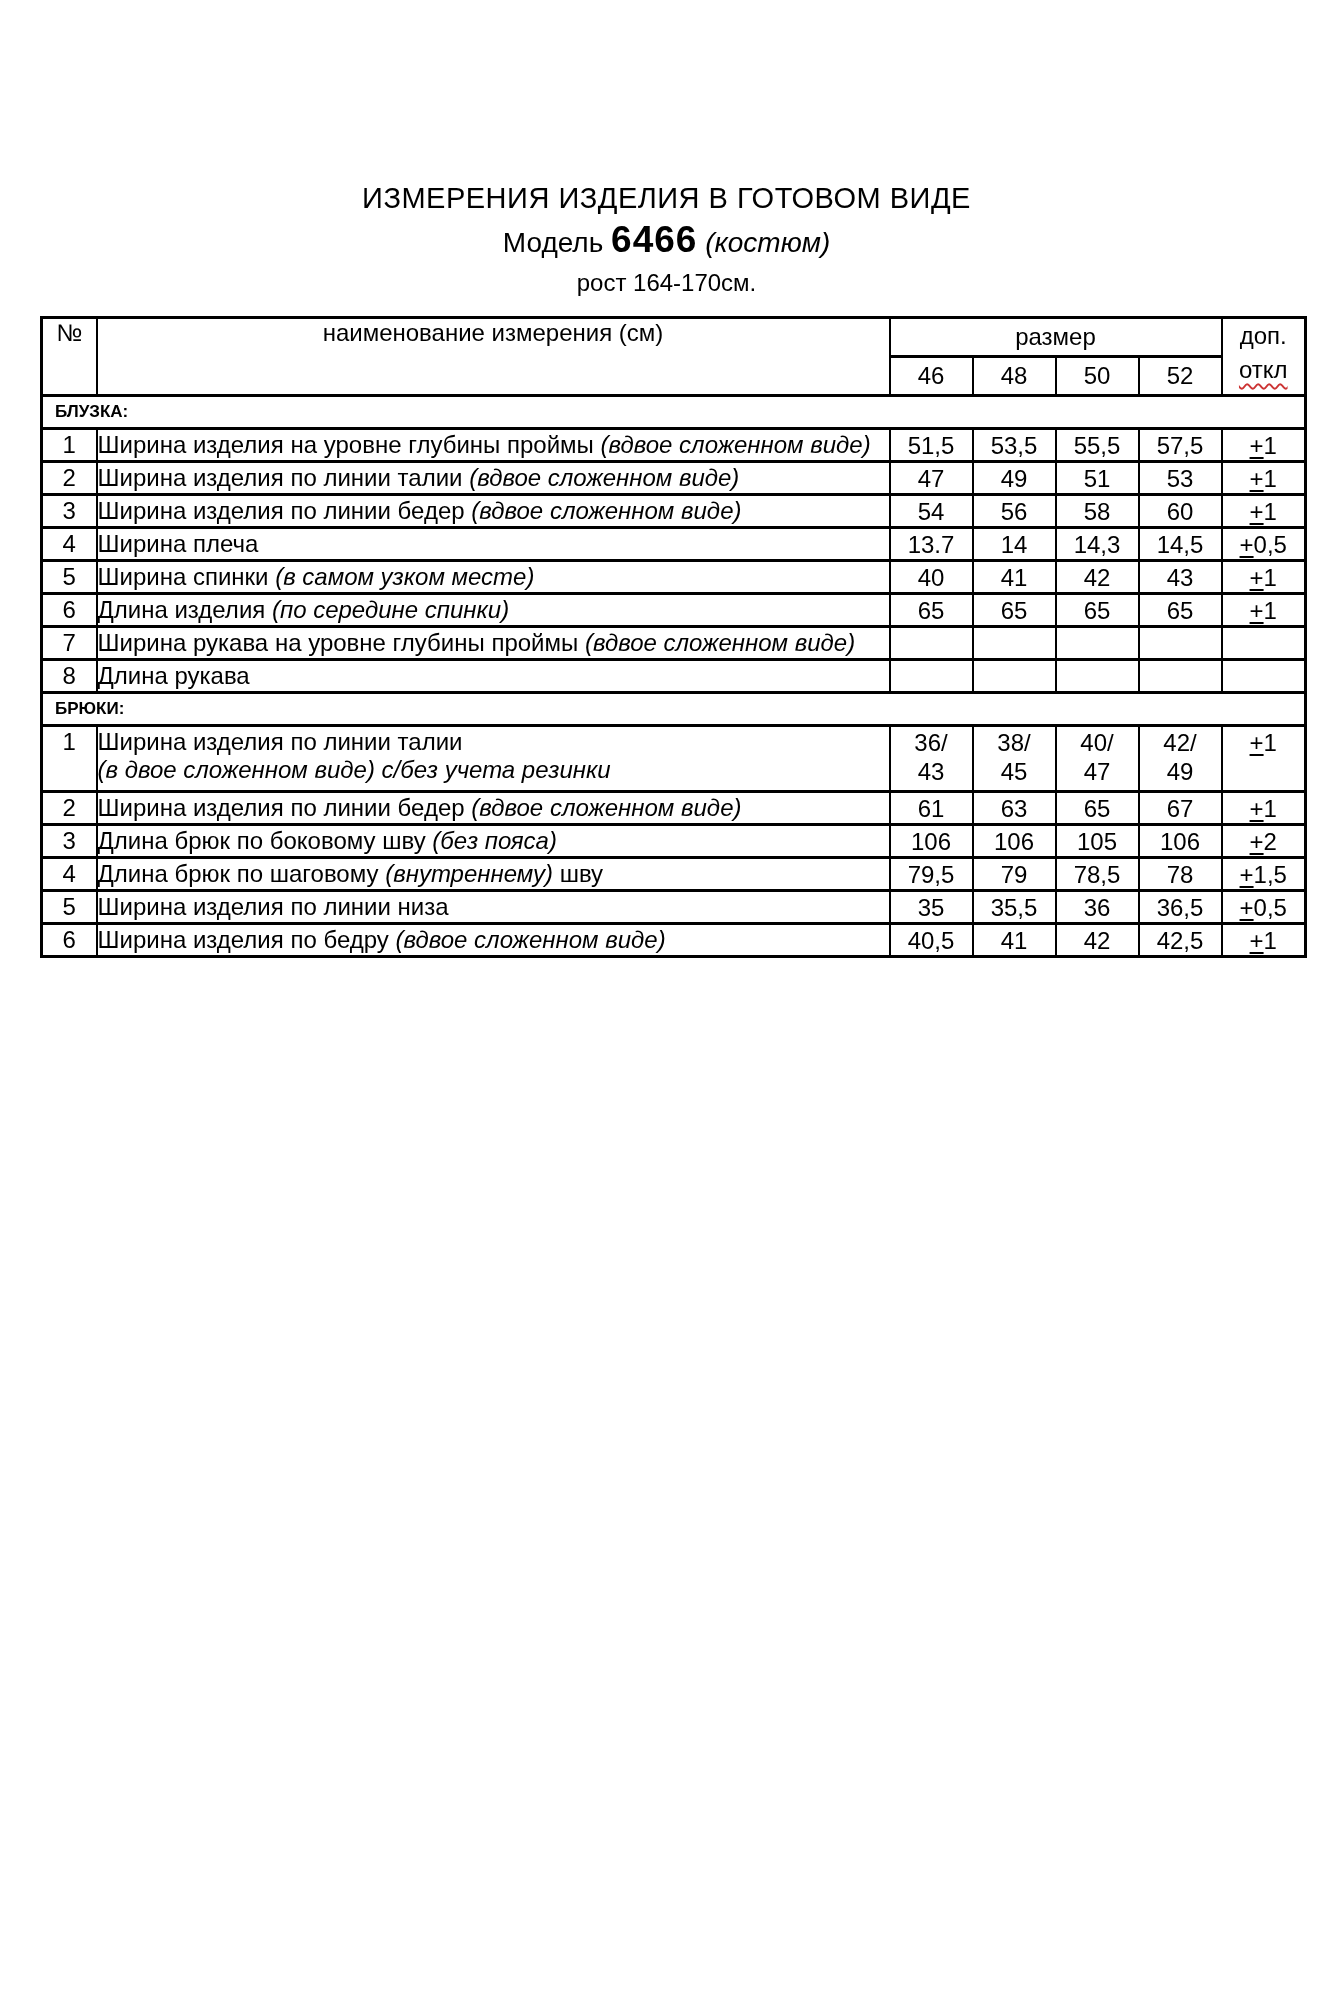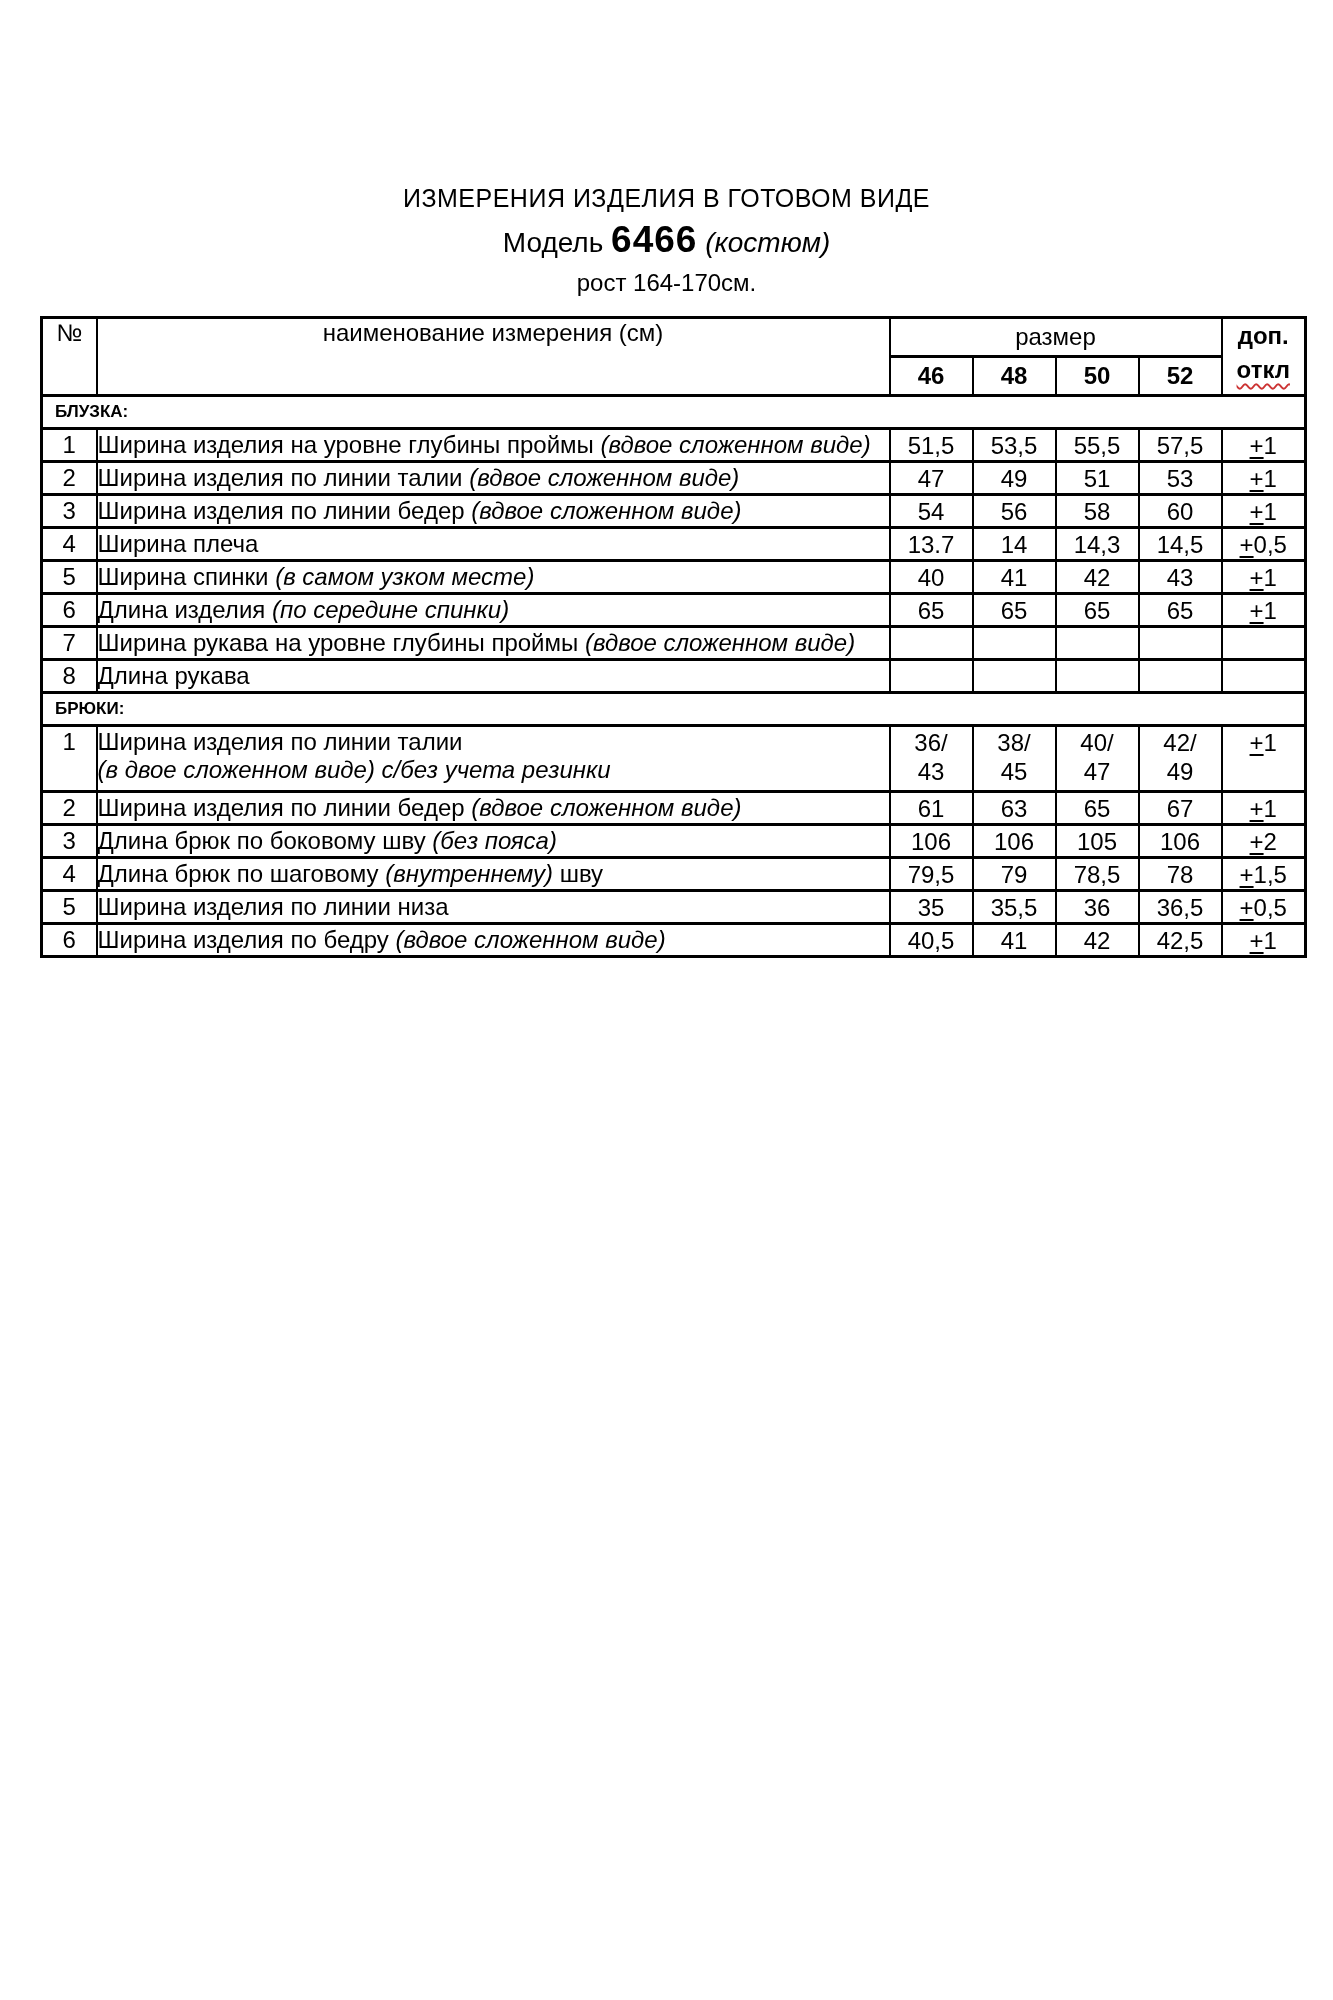--- a/index.html
+++ b/index.html
@@ -4,21 +4,21 @@
 <style>
   html, body { margin: 0; padding: 0; }
   body {
     width: 1333px; height: 2000px;
     background: #ffffff; color: #000000;
     font-family: "Liberation Sans", sans-serif;
     -webkit-font-smoothing: antialiased;
   }
   .page { width: 1333px; height: 2000px; overflow: hidden; }
   .title-block { padding-top: 180px; text-align: center; }
-  .t1 { font-size: 25px; line-height: 36px; letter-spacing: 0.5px; }
+  .t1 { font-size: 29px; line-height: 36px; letter-spacing: 0.5px; }
   .t2 { font-size: 28px; line-height: 44px; margin-top: 2px; }
   .t2 .model-num { font-size: 37px; font-weight: bold; letter-spacing: 1px; }
   .t2 .suffix { font-style: italic; }
   .t3 { font-size: 24px; line-height: 36px; }
 
   table.spec {
     border-collapse: collapse;
     table-layout: fixed;
     width: 1264px;
     margin: 15px 0 0 40px;
@@ -26,23 +26,23 @@
   }
   table.spec th, table.spec td {
     border: 2px solid #000;
     border-top-width: 3px;
     border-bottom-width: 3px;
     padding: 0;
     font-size: 24px;
     overflow: hidden;
   }
   thead th { font-weight: normal; height: 36px; }
-  thead tr.sizes th { font-weight: bold; }
+  thead tr.sizes th { font-weight: normal; }
   .th-top { vertical-align: top; padding-top: 3px; }
-  .tol-hdr div { line-height: 34px; font-weight: bold; }
+  .tol-hdr div { line-height: 34px; }
   .squiggle {
     text-decoration: underline;
     text-decoration-style: wavy;
     text-decoration-thickness: 2px;
     text-underline-offset: 5px;
   }
   tbody tr { height: 33px; }
   tbody tr.section { height: 33px; }
   tbody tr.section td {
     font-weight: bold;

